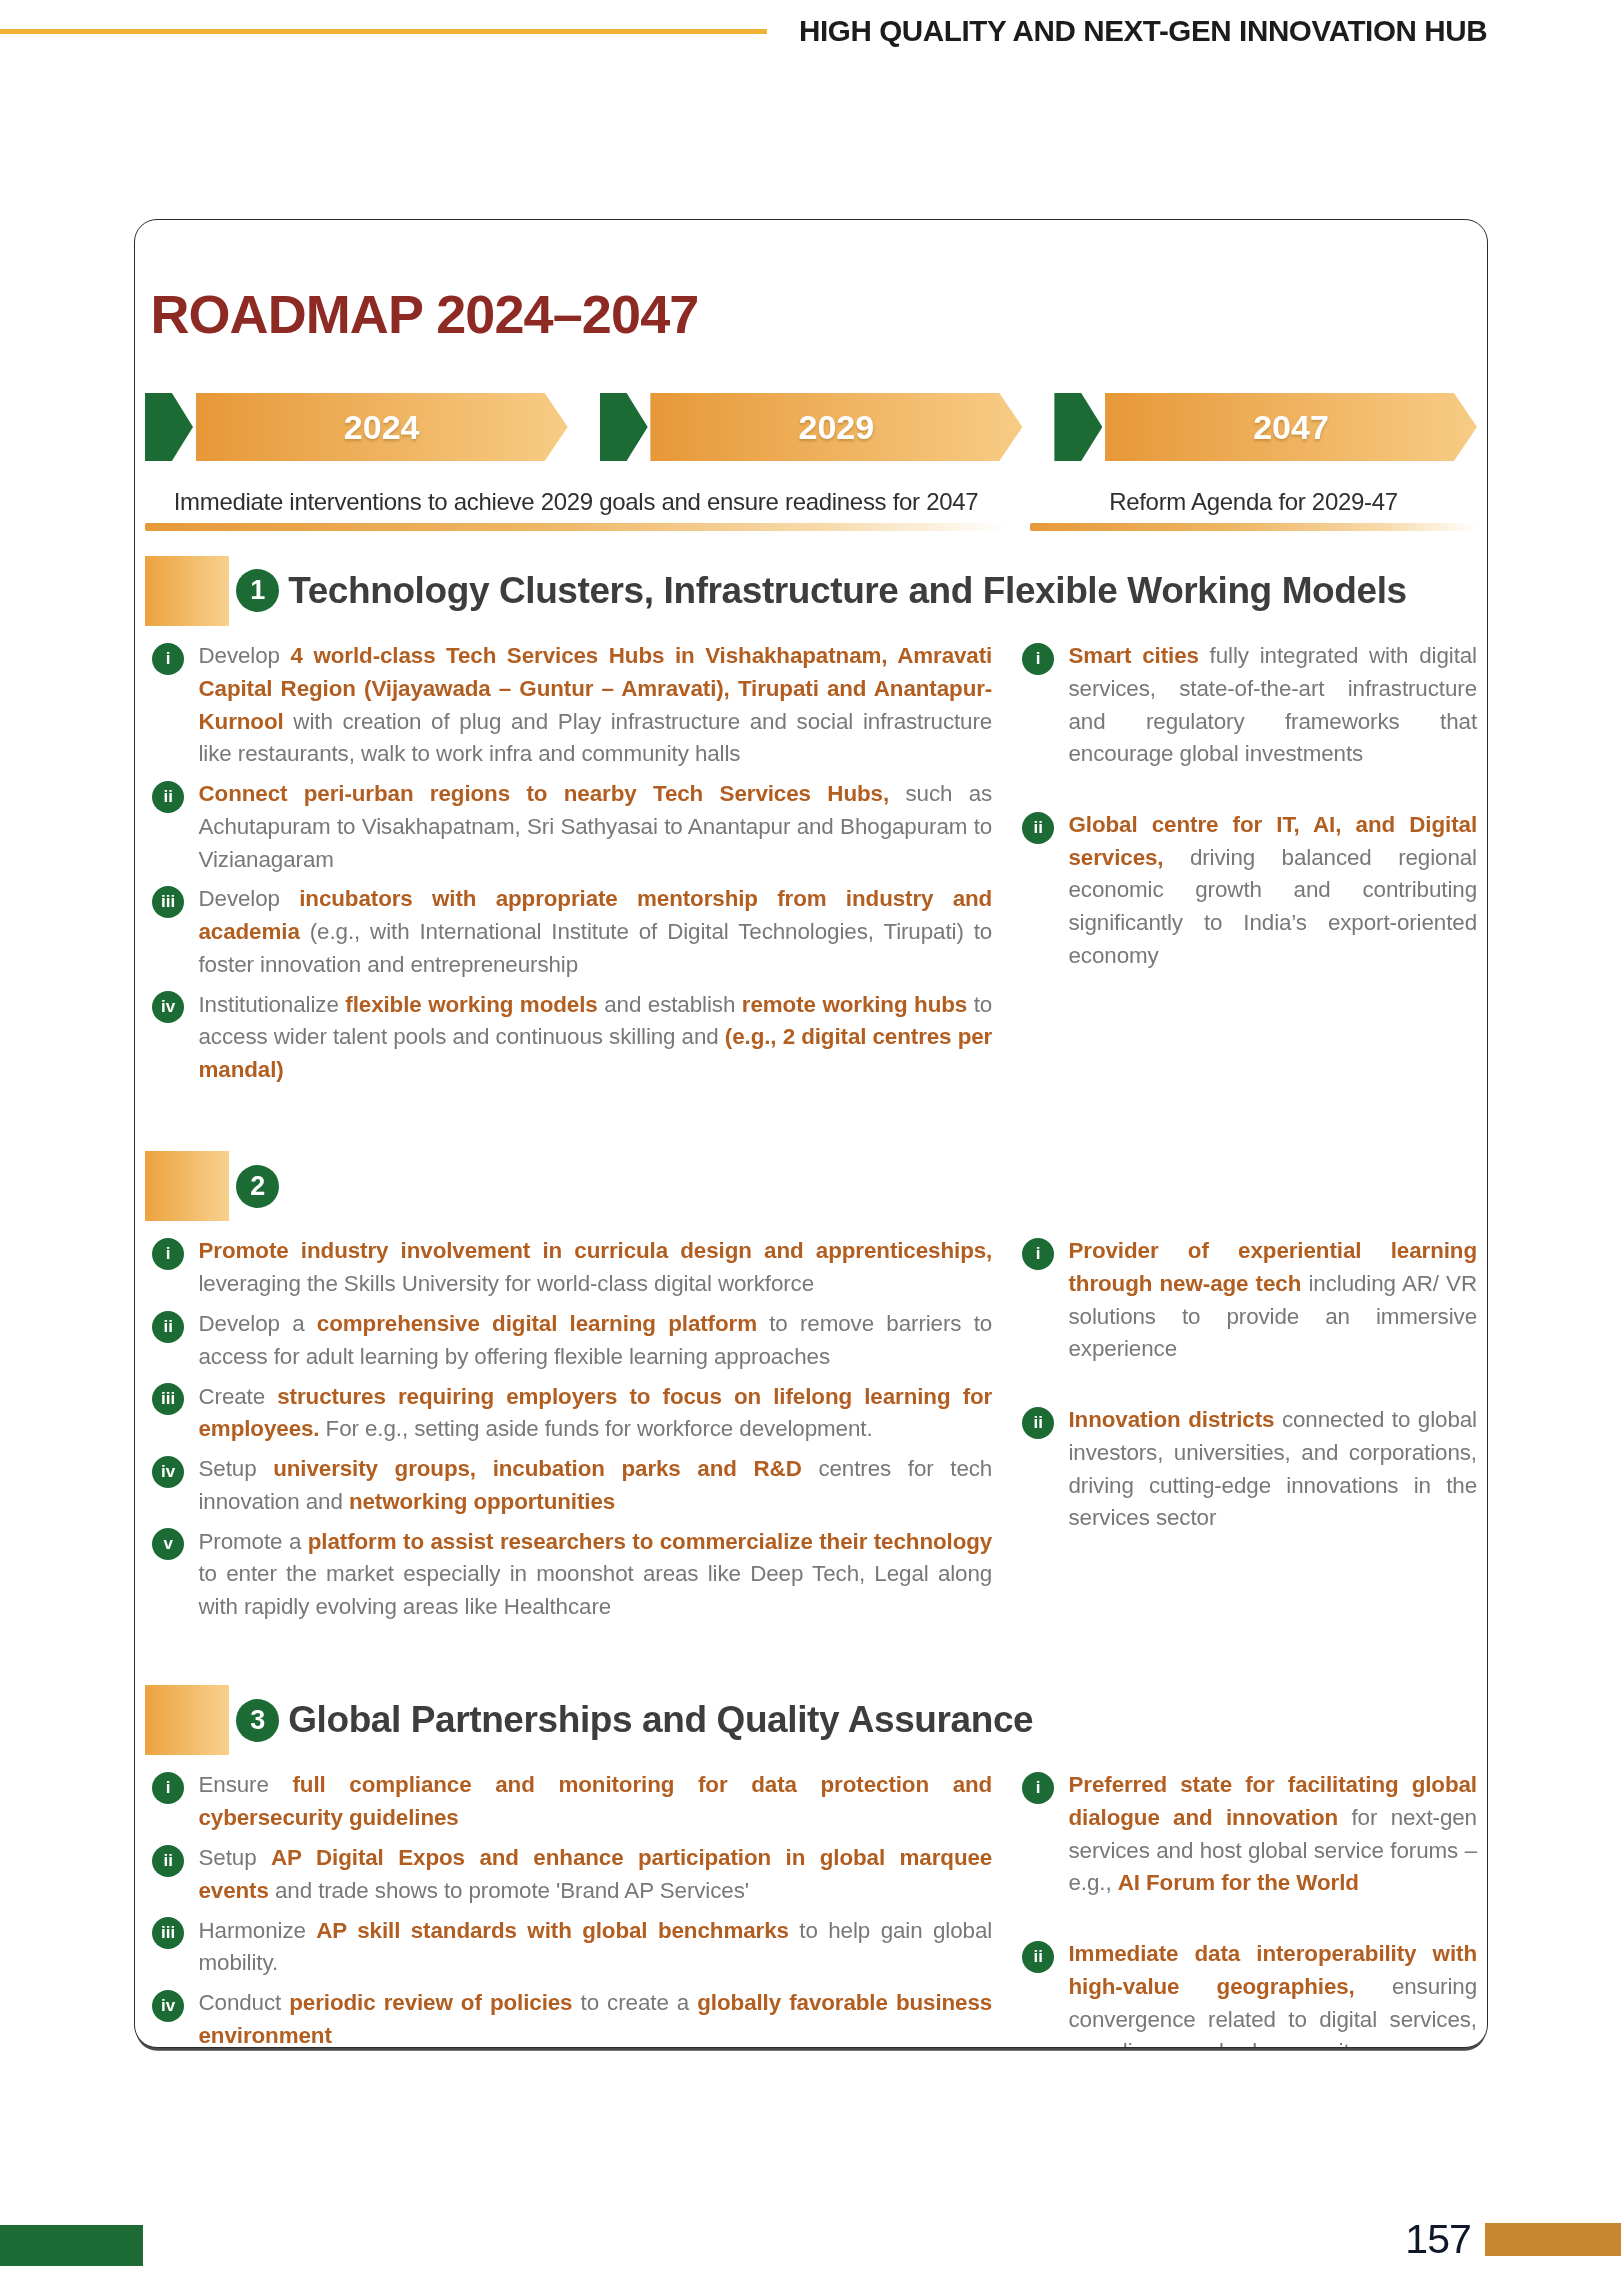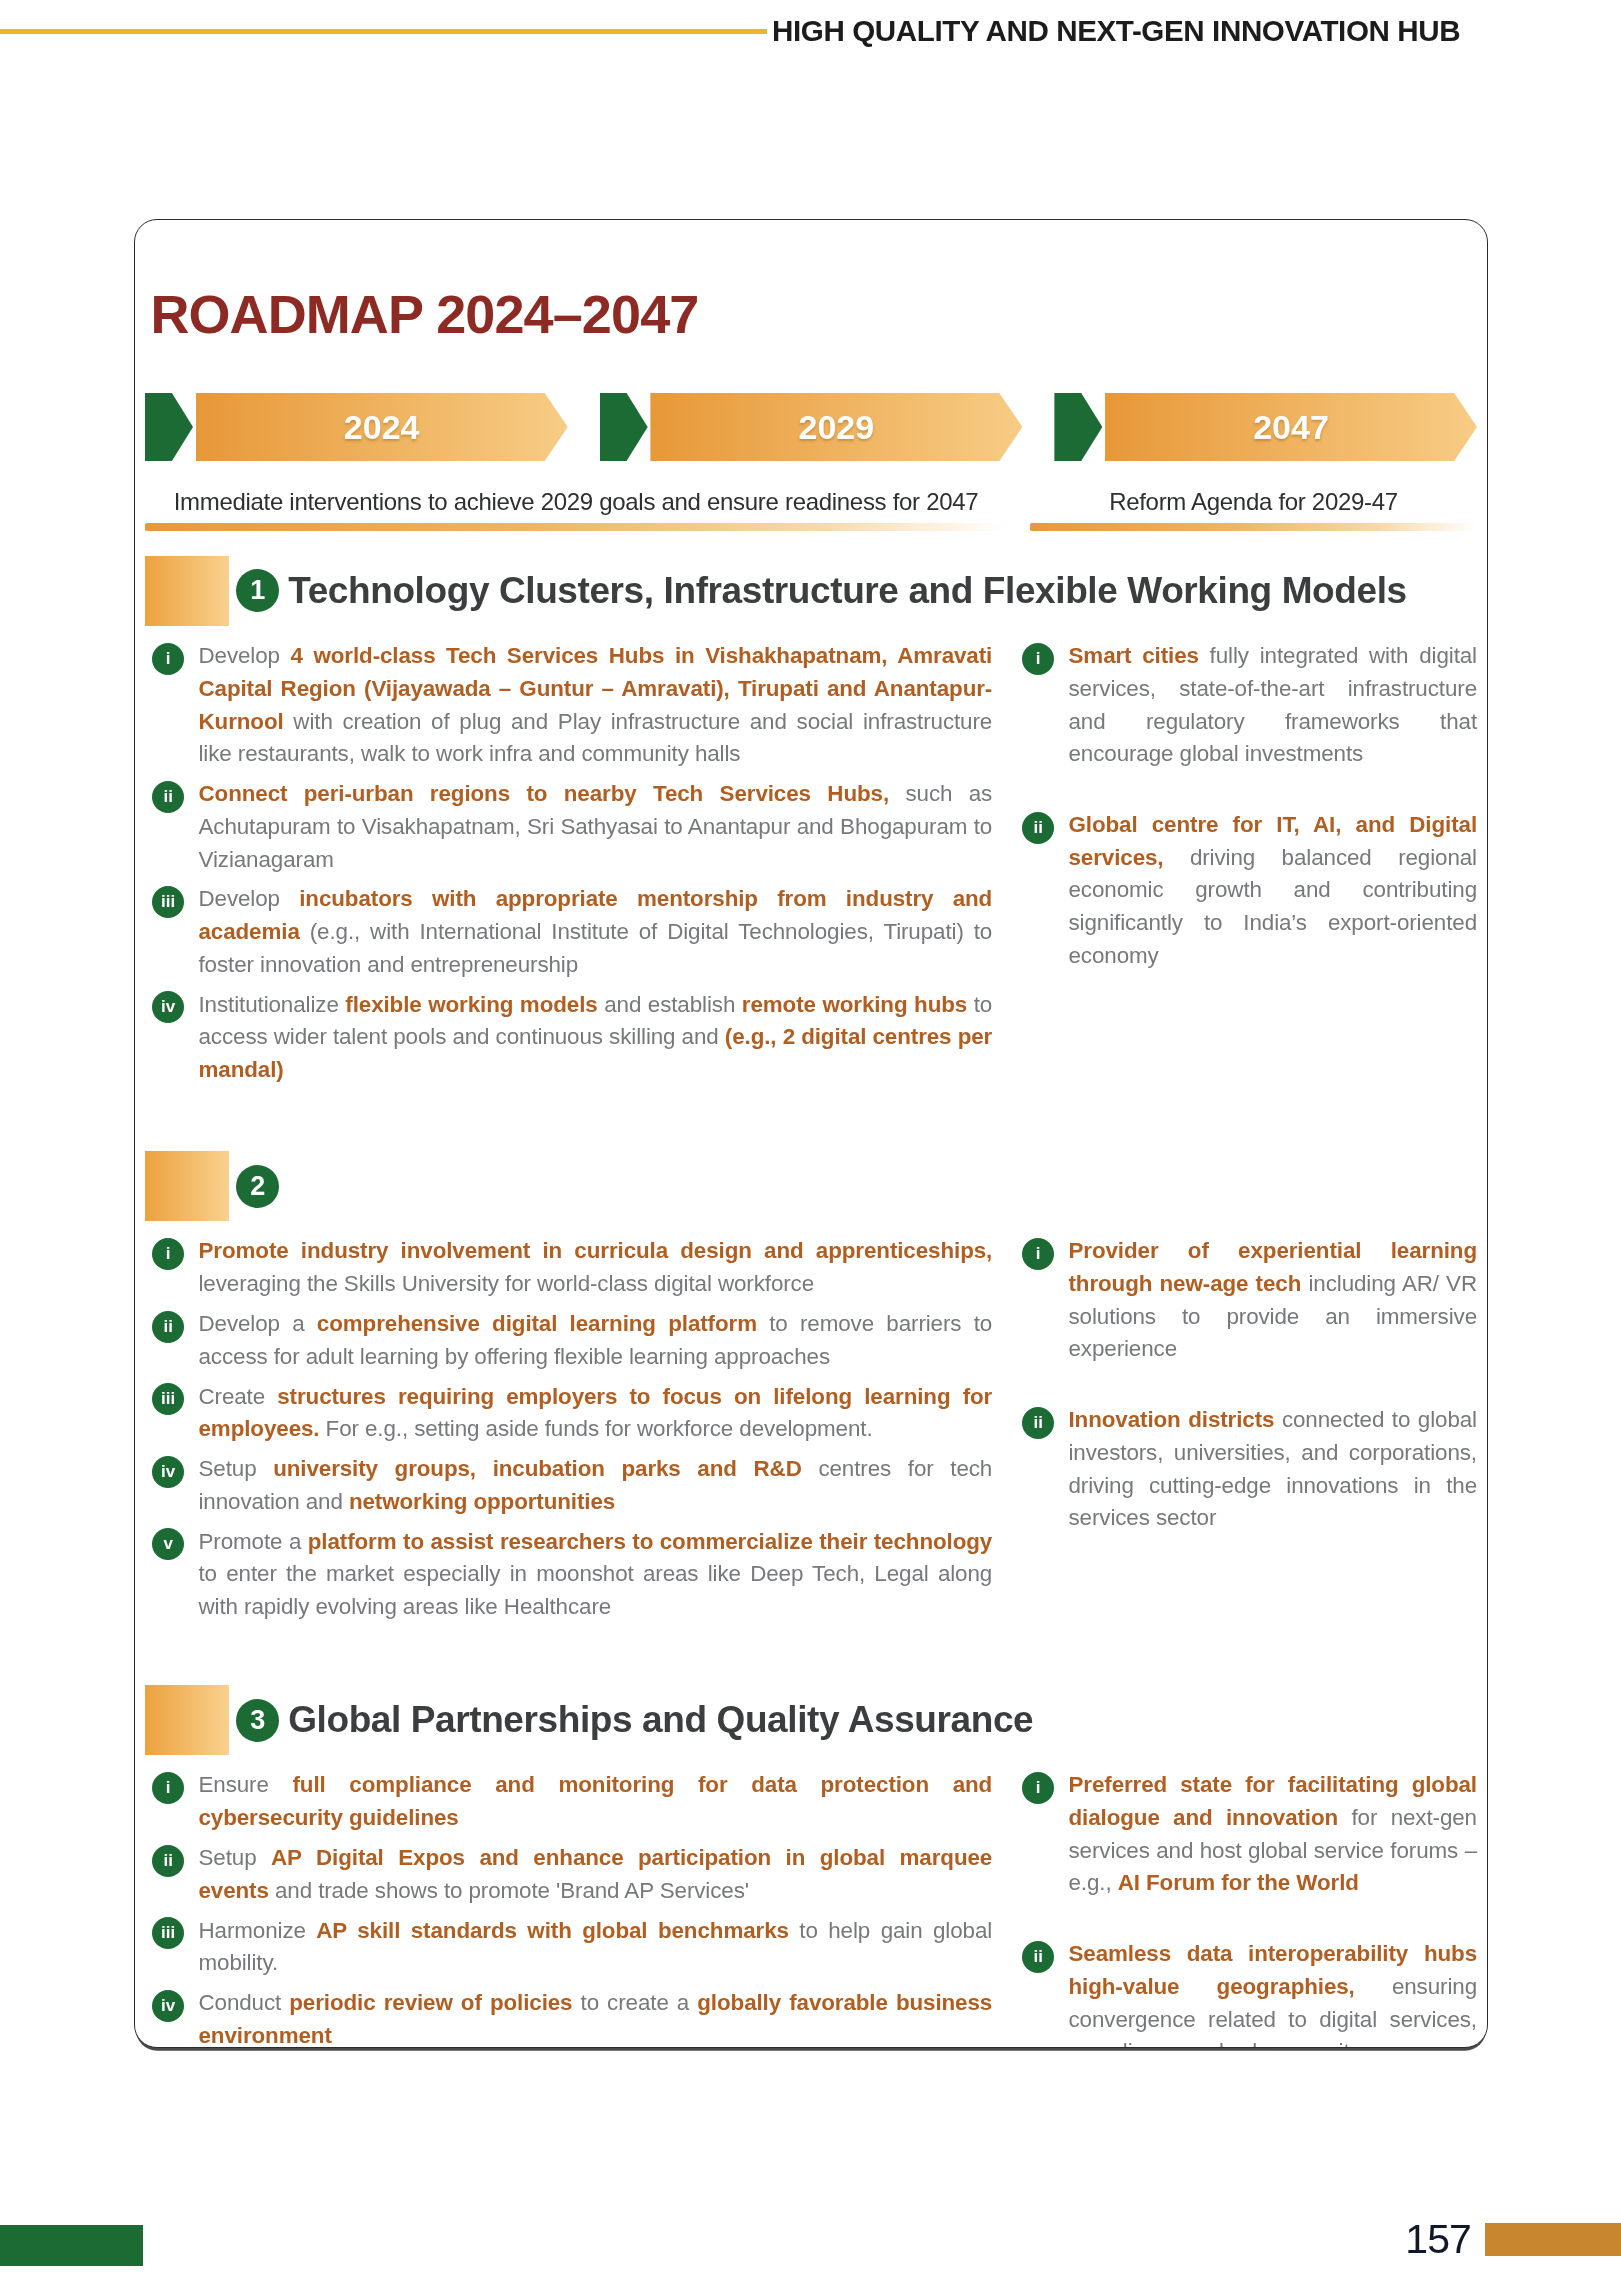--- a/index.html
+++ b/index.html
@@ -4,21 +4,21 @@
 <style>
   * { margin:0; padding:0; box-sizing:border-box; }
   html,body { background:#ffffff; }
   body {
     width:1621px; height:2293px; position:relative; overflow:hidden;
     font-family:"Liberation Sans","DejaVu Sans",sans-serif;
   }
 
   
   .page-header { position:absolute; top:14.3px; left:0; right:18px;
-    display:flex; align-items:center; gap:5px; }
+    display:flex; align-items:center; gap:32px; }
   .header-line { width:767px; height:4.5px; background:var(--header-line-yellow,#f1b135); flex:none; }
   .header-title { font-size:29.6px; font-weight:bold; color:#1c1c1c; white-space:nowrap;
     letter-spacing:-0.4px; }
 
   
   .card { position:absolute; left:134px; top:219px; width:1354px; height:1829px;
     border:1.8px solid #2b2b2b; border-radius:23px; background:#fff;
     padding:0 10px; box-shadow:0 4.5px 0 -1.8px #4a4a4a; overflow:hidden; }
 
   .roadmap-title { margin-top:63px; margin-left:5.4px; font-size:54px; font-weight:bold;
@@ -219,21 +219,21 @@
               <p class="itext"><span>Conduct </span><span class="b">periodic review of policies</span><span> to create a </span><span class="b">globally favorable business environment</span></p>
             </div>
           </div>
           <div class="col-right">
             <div class="item">
               <span class="marker">i</span>
               <p class="itext"><span class="b">Preferred state for facilitating global dialogue and innovation</span><span> for next-gen services and host global service forums – e.g., </span><span class="b">AI Forum for the World</span></p>
             </div>
             <div class="item">
               <span class="marker">ii</span>
-              <p class="itext"><span class="b">Seamless data interoperability hubs high-value geographies,</span><span> ensuring convergence related to digital services, compliance and cybersecurity</span></p>
+              <p class="itext"><span class="b">Immediate data interoperability with high-value geographies,</span><span> ensuring convergence related to digital services, compliance and cybersecurity</span></p>
             </div>
           </div>
         </div>
       </section>
     </div>
 </main>
 
 <div class="footer-green"></div>
 <div class="page-num">157</div>
 <div class="footer-tan"></div>

